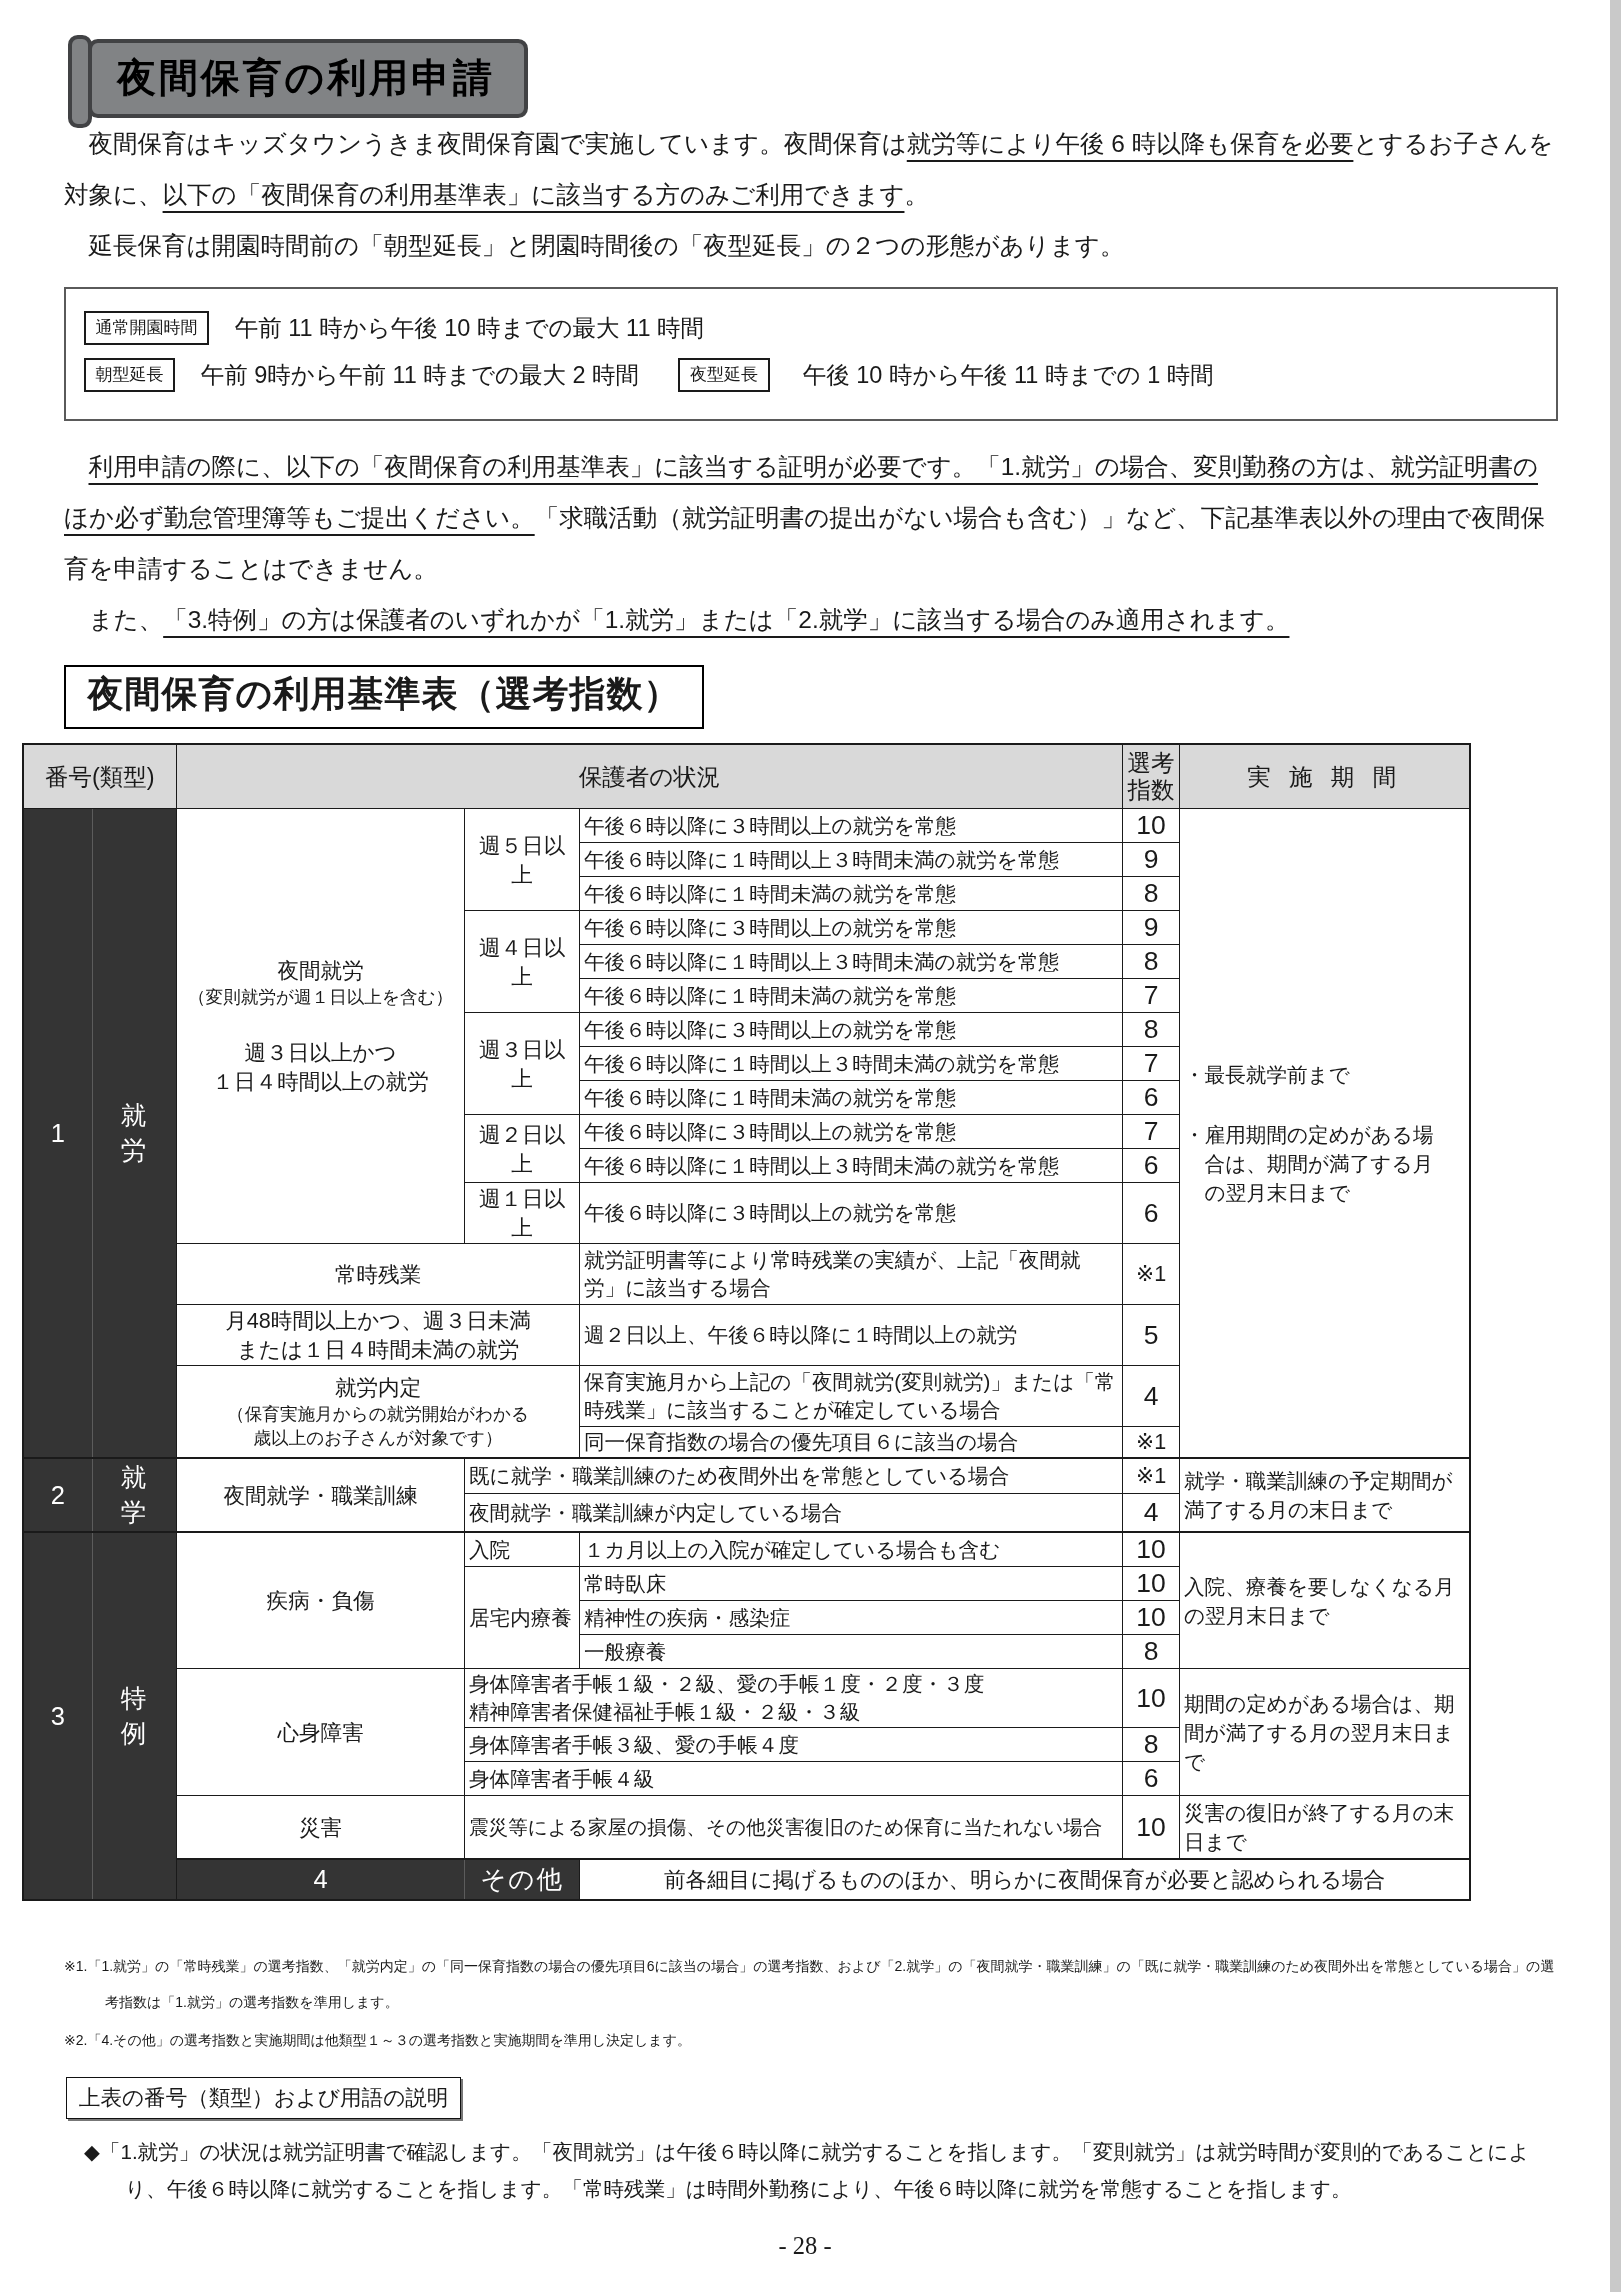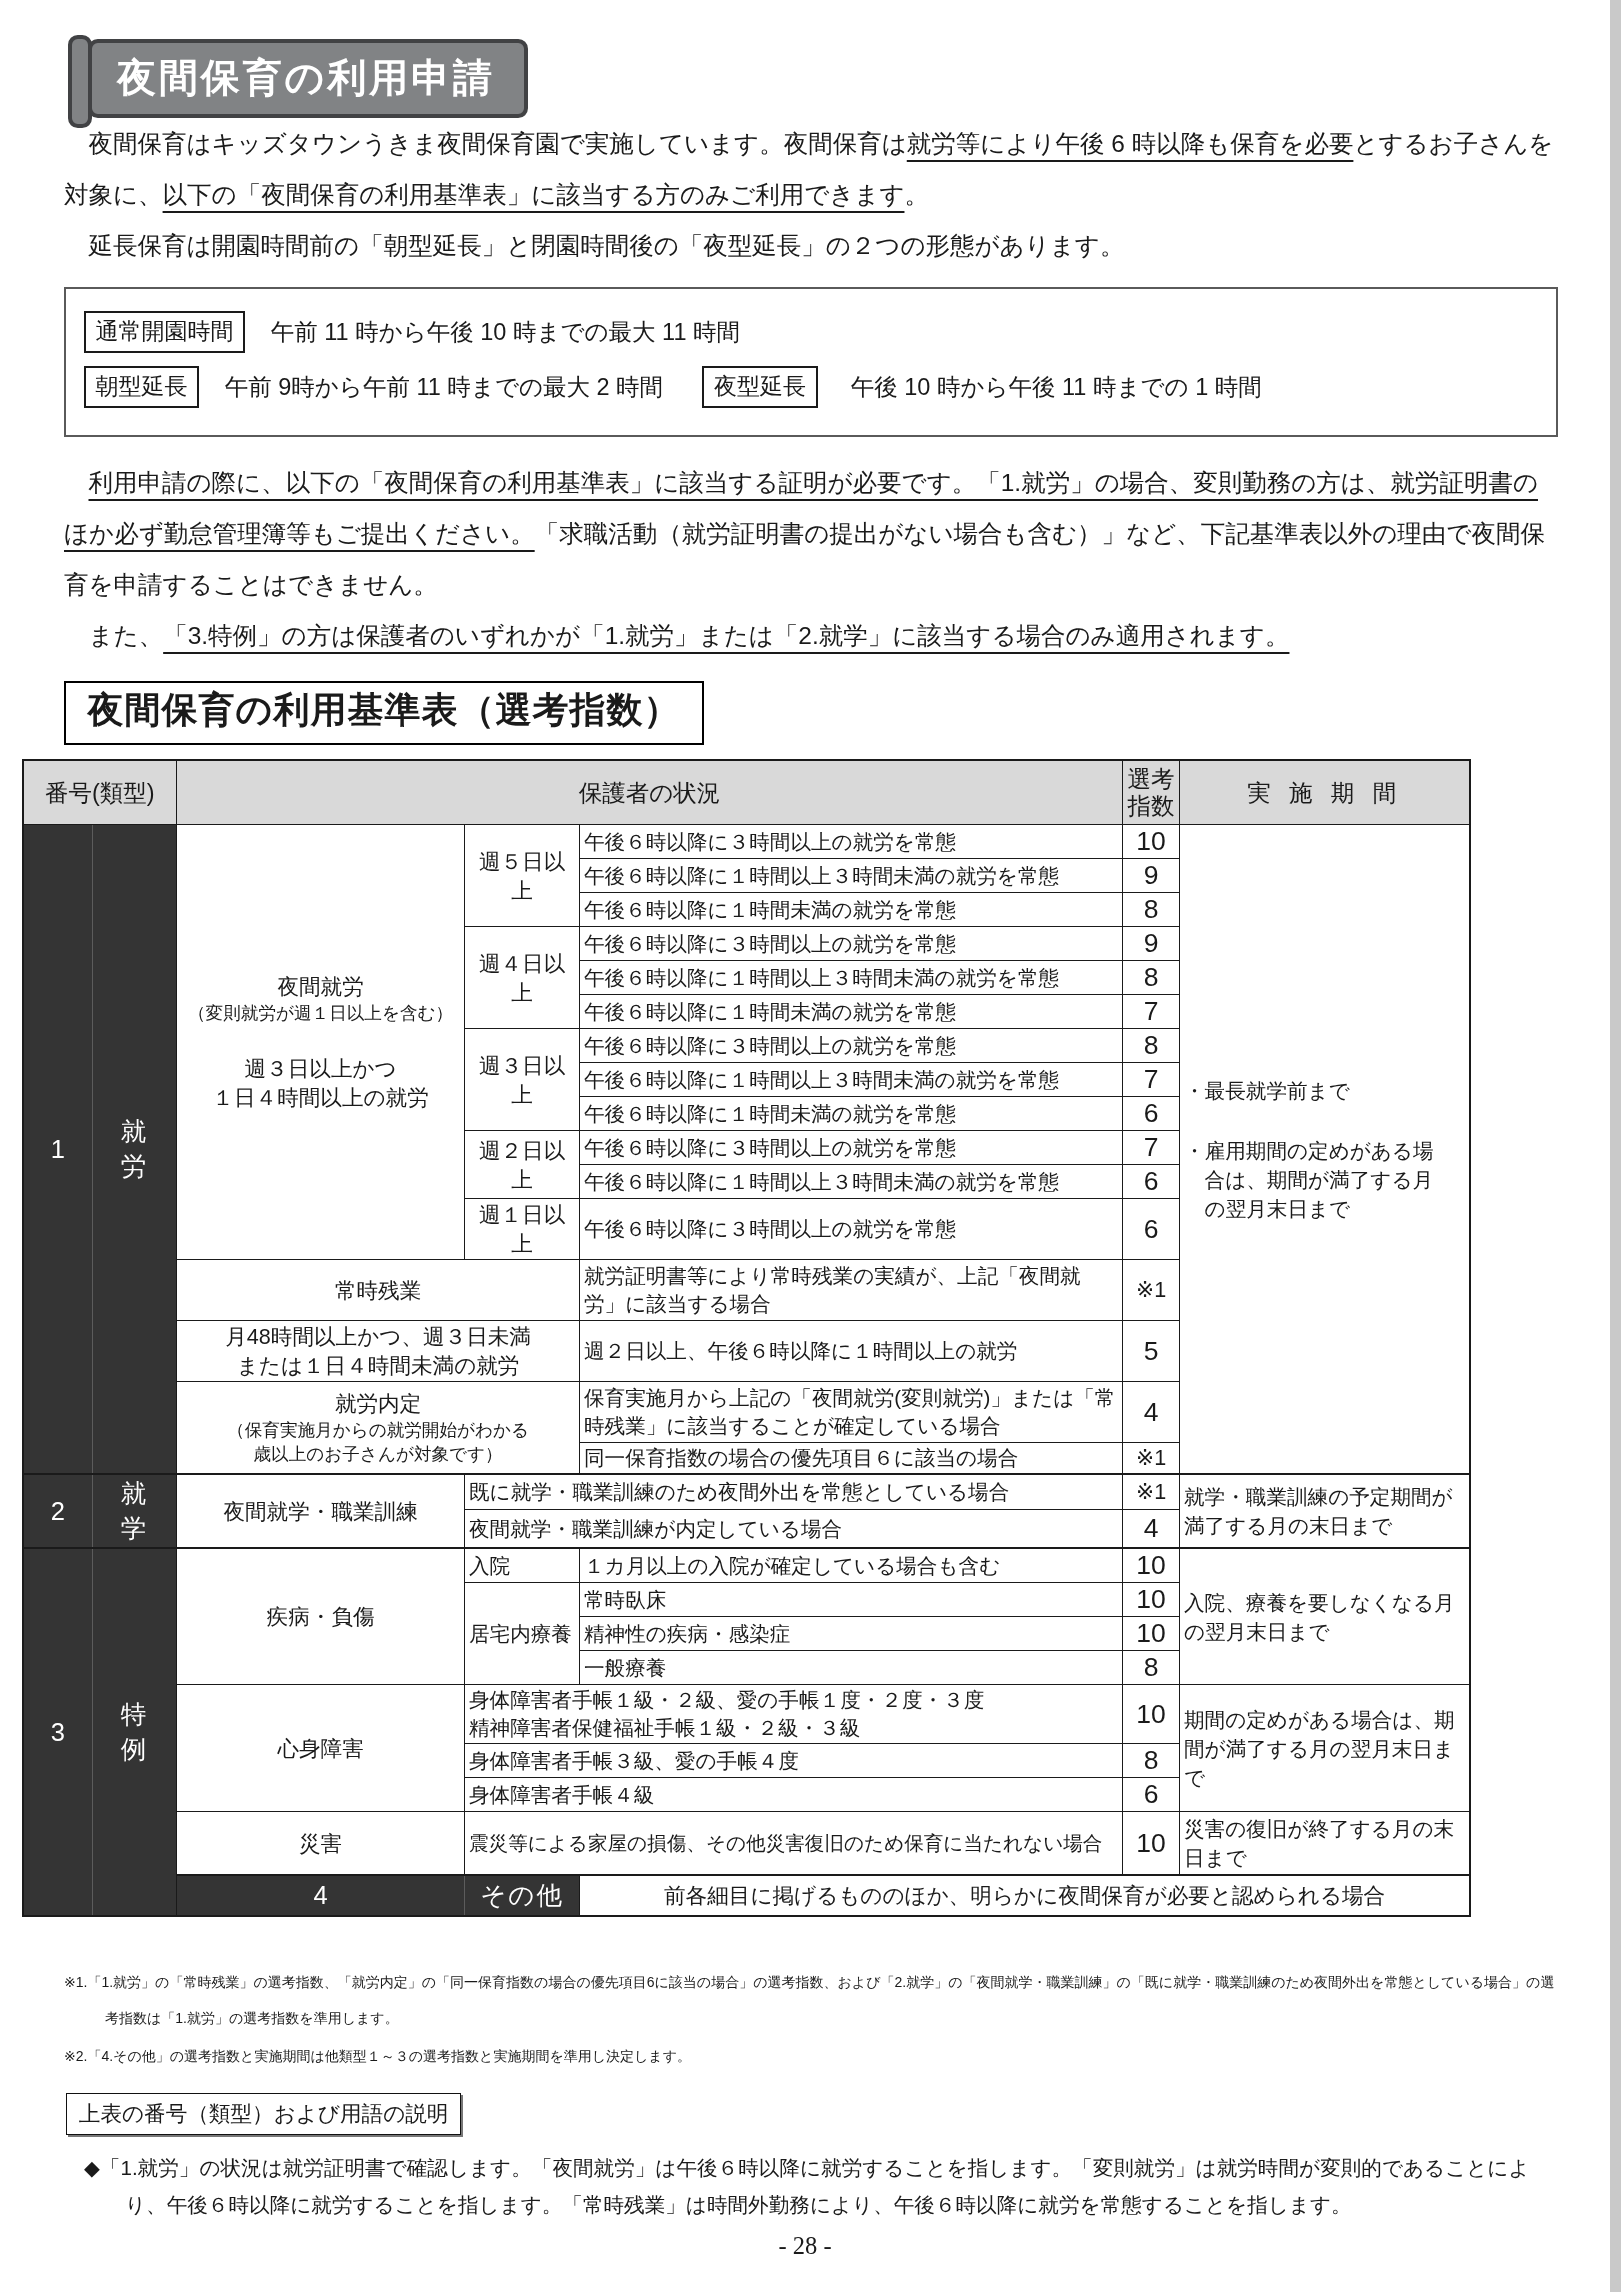--- a/index.html
+++ b/index.html
@@ -7,30 +7,30 @@
         font-family:"Liberation Sans","DejaVu Sans",sans-serif;overflow:hidden;margin:0 auto;}
   .page-edge{position:absolute;right:0;top:0;width:10.8px;height:100%;background:#c9c9c9;}
   .content{padding:33px 63px 0 64px;}
 
   
   .ribbon-wrap{margin-left:23.5px;margin-top:5.9px;}
   .ribbon{position:relative;display:inline-block;background:#818385;border:4.9px solid #414244;
           border-radius:9.8px;padding:7.8px 29px 9.8px 25.5px;}
   .ribbon-bar{position:absolute;left:-23.5px;top:-7.8px;width:15.7px;height:118%;background:#818385;
           border:4.9px solid #414244;border-radius:9.8px;}
-  .ribbon-text{color:#ffffff;font-size:39px;font-weight:900;letter-spacing:2.9px;white-space:nowrap;}
+  .ribbon-text{color:#000000;font-size:39px;font-weight:900;letter-spacing:2.9px;white-space:nowrap;}
 
   p.body-text{font-size:24.5px;line-height:51px;margin:0;}
   .mt26{margin-top:25.5px;} .mt6{margin-top:5.9px;}
   .u{text-decoration:underline;text-underline-offset:7.8px;text-decoration-thickness:2px;}
 
   
   .hours-box{border:2.9px solid #5a5a5a;margin:15.7px 0 19.6px 0;padding:11.8px 17.6px 13.7px 17.6px;font-size:23.5px;}
   .hours-line{display:flex;align-items:center;margin:9.8px 0 13.7px 0;}
-  .tag{border:2px solid #1a1a1a;padding:2.9px 9.8px 3.9px 9.8px;font-size:23px;white-space:nowrap;}
+  .tag{border:2px solid #1a1a1a;padding:2.9px 9.8px 3.9px 9.8px;font-size:17px;white-space:nowrap;}
   .hours-text{margin-left:25.5px;white-space:nowrap;}
   .hours-text2{margin-left:33px;white-space:nowrap;}
   .tag2{margin-left:39px;}
   .hours-note{font-size:23.5px;line-height:49px;margin-top:3.9px;}
 
   
   .tbl-title{display:inline-block;border:2.9px solid #000;padding:3.9px 21.6px 7.8px 21.6px;margin:19.6px 0 13.7px 0;}
   .tbl-title span{font-size:36px;font-weight:900;letter-spacing:1px;}
 
   

